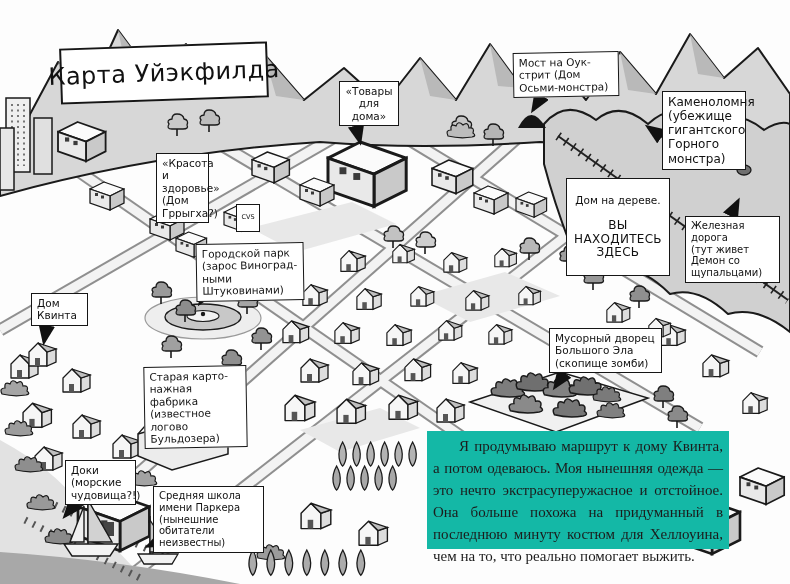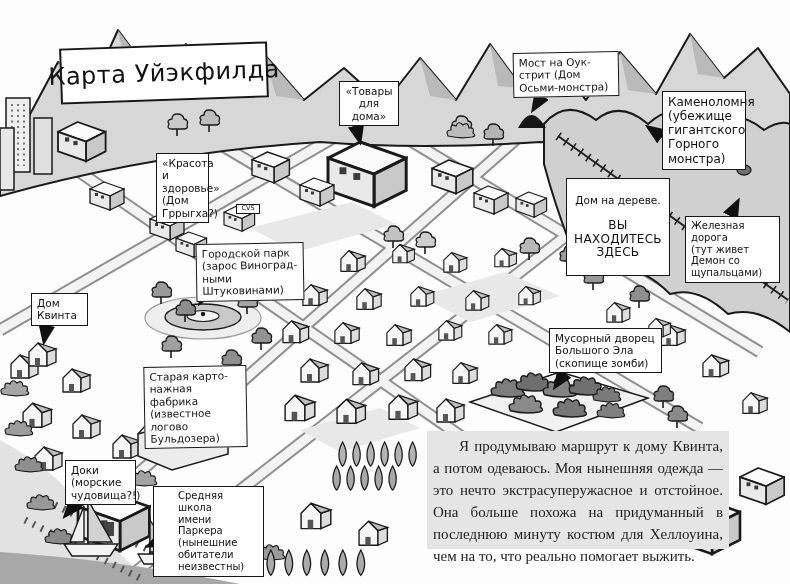--- a/index.html
+++ b/index.html
@@ -16,24 +16,24 @@
   #lb-quarry{left:662px;top:91px;width:84px;font-size:12px;}
   #lb-beauty{left:156px;top:153px;width:53px;}
   #lb-treehouse{left:566px;top:178px;width:104px;text-align:center;}
   #lb-treehouse .caps{font-size:12px;font-weight:500;line-height:1.12;letter-spacing:0.3px;}
   #lb-railroad{left:685px;top:216px;width:95px;font-size:10px;}
   #lb-park{left:196px;top:243px;width:108px;transform:rotate(-1deg);}
   #lb-quint{left:31px;top:293px;width:57px;text-align:left;}
   #lb-junk{left:541px;top:328px;width:113px;margin-left:8px;}
   #lb-factory{left:144px;top:366px;width:103px;transform:rotate(-1deg);}
   #lb-docks{left:65px;top:460px;width:71px;}
-  #lb-school{left:153px;top:486px;width:111px;font-size:10px;padding-left:24px;}
-  #lb-cvs{left:236px;top:204px;width:24px;font-size:6.5px;padding:0 1px;text-align:center;border-width:1px;z-index:4;}
+  #lb-school{left:153px;top:486px;width:111px;font-size:10px;}
+  #lb-cvs{left:236px;top:204px;width:24px;font-size:6.5px;padding:9px 1px;text-align:center;border-width:1px;z-index:4;}
   
-  .narration{position:absolute;left:427px;top:431px;width:302px;height:118px;background:#e5e5e5;
+  .narration{position:absolute;left:427px;top:431px;width:302px;height:118px;background:#14b8a6;
              z-index:6;padding:4px 6px;box-sizing:border-box;}
   .narration p{margin:0;font-family:"Liberation Serif","DejaVu Serif",serif;font-size:15px;
                line-height:1.47;text-align:justify;text-indent:26px;color:#1c1c1c;}
 </style>
 </head>
 <body>
 
 <div class="stage">
 
 <svg width="790" height="584" viewBox="0 0 790 584">

